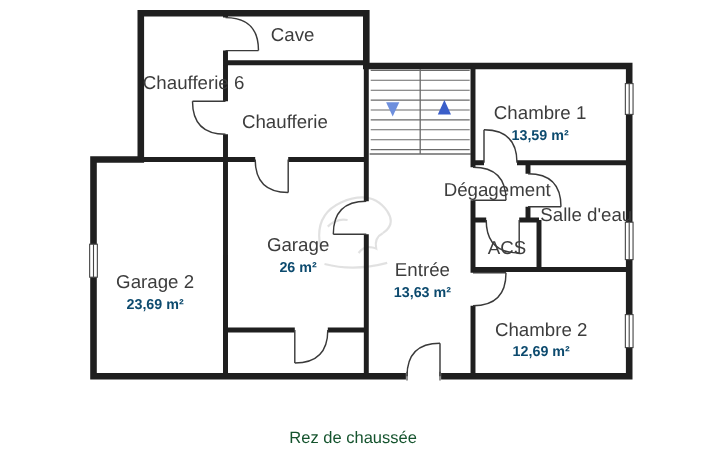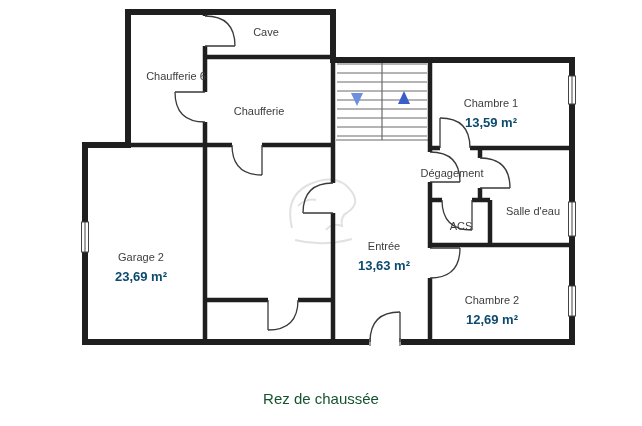--- a/index.html
+++ b/index.html
@@ -23,21 +23,21 @@
   .room-label {
     position: absolute;
     transform: translate(-50%, -50%);
     text-align: center;
     white-space: nowrap;
     color: #3d3d3d;
     z-index: 2;
   }
   .room-name {
     display: block;
-    font-size: 11px;
+    font-size: 17px;
     line-height: 14px;
   }
   .room-area {
     display: block;
     font-size: 13px;
     font-weight: bold;
     color: #0c4a6e;
     margin-top: 5px;
     line-height: 15px;
   }
@@ -156,28 +156,32 @@
 
   <div class="room-label" style="left:491px; top:113px;">
     <span class="room-name">Chambre 1</span>
     <span class="room-area">13,59 m²</span>
   </div>
 
   <div class="room-label" style="left:452px; top:173px;">
     <span class="room-name">Dégagement</span>
   </div>
 
-  <div class="room-label" style="left:533px; top:196px;margin-top:15px;">
+  <div class="room-label" style="left:533px; top:196px;">
     <span class="room-name">Salle d'eau</span>
   </div>
 
   <div class="room-label" style="left:461px; top:226px;">
     <span class="room-name">ACS</span>
   </div>
 
+  <div class="room-label" style="left:271px; top:233px;">
+    <span class="room-name">Garage</span>
+    <span class="room-area">26 m²</span>
+  </div>
 
   <div class="room-label" style="left:384px; top:256px;">
     <span class="room-name">Entrée</span>
     <span class="room-area">13,63 m²</span>
   </div>
 
   <div class="room-label" style="left:141px; top:267px;">
     <span class="room-name">Garage 2</span>
     <span class="room-area">23,69 m²</span>
   </div>

